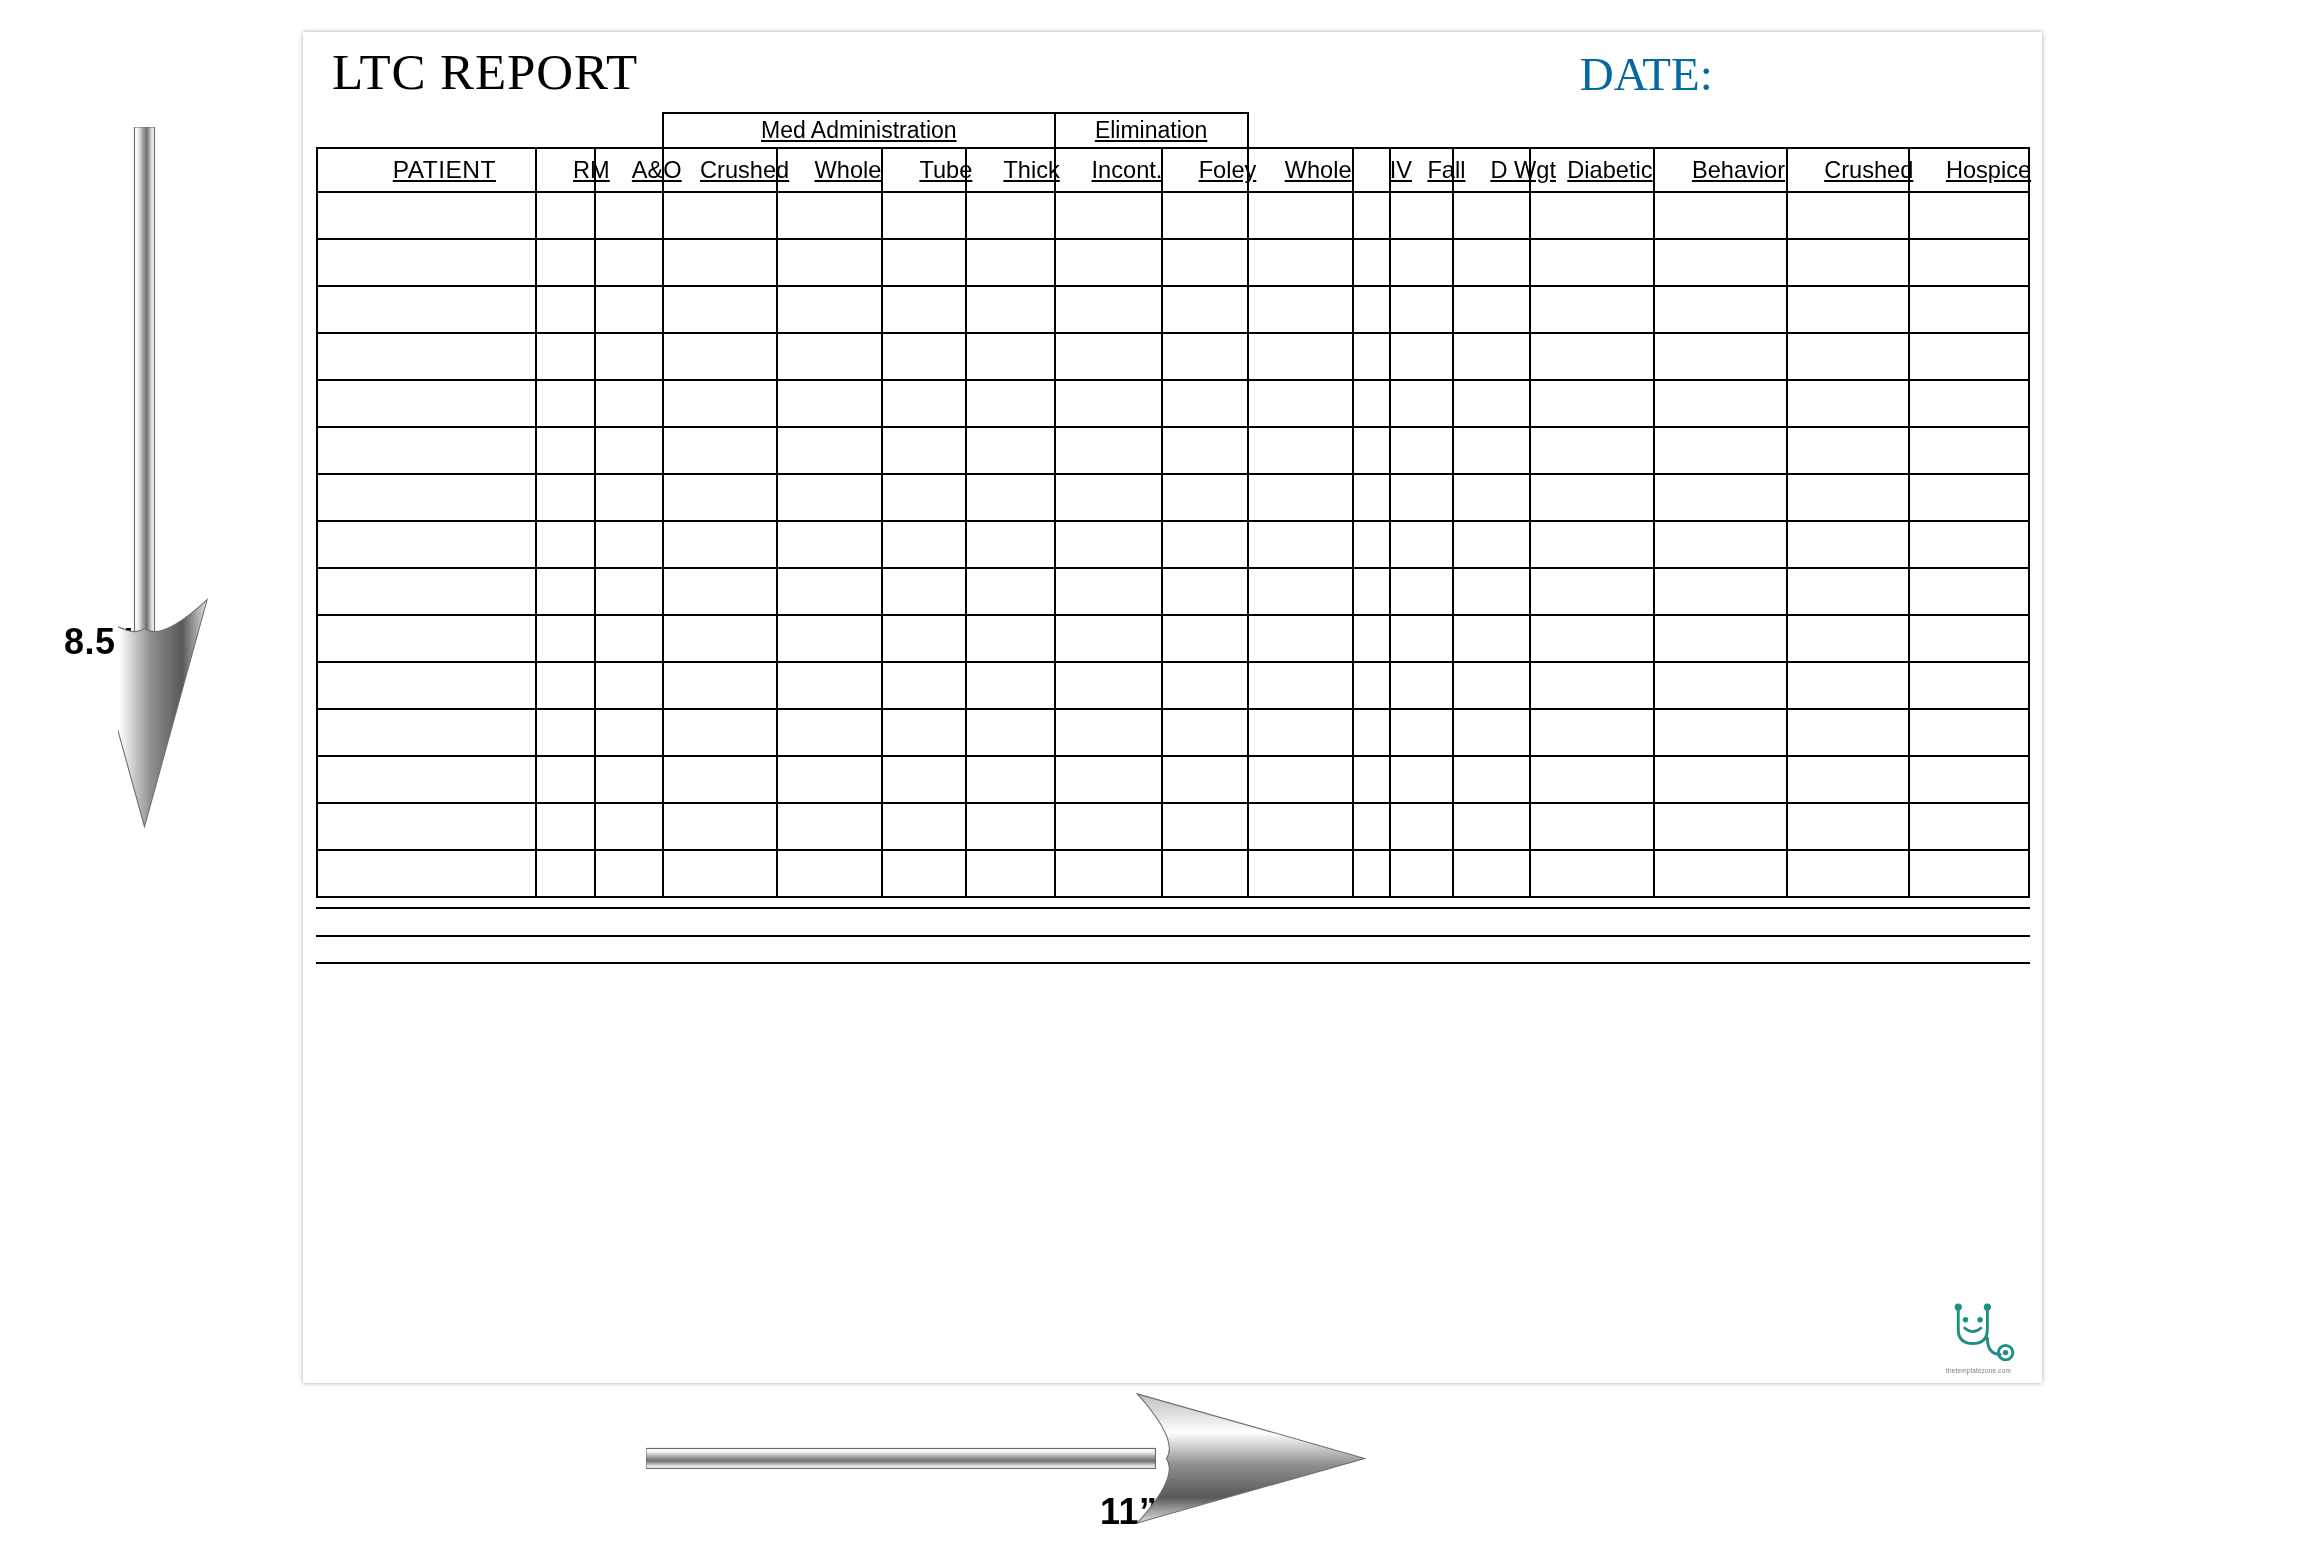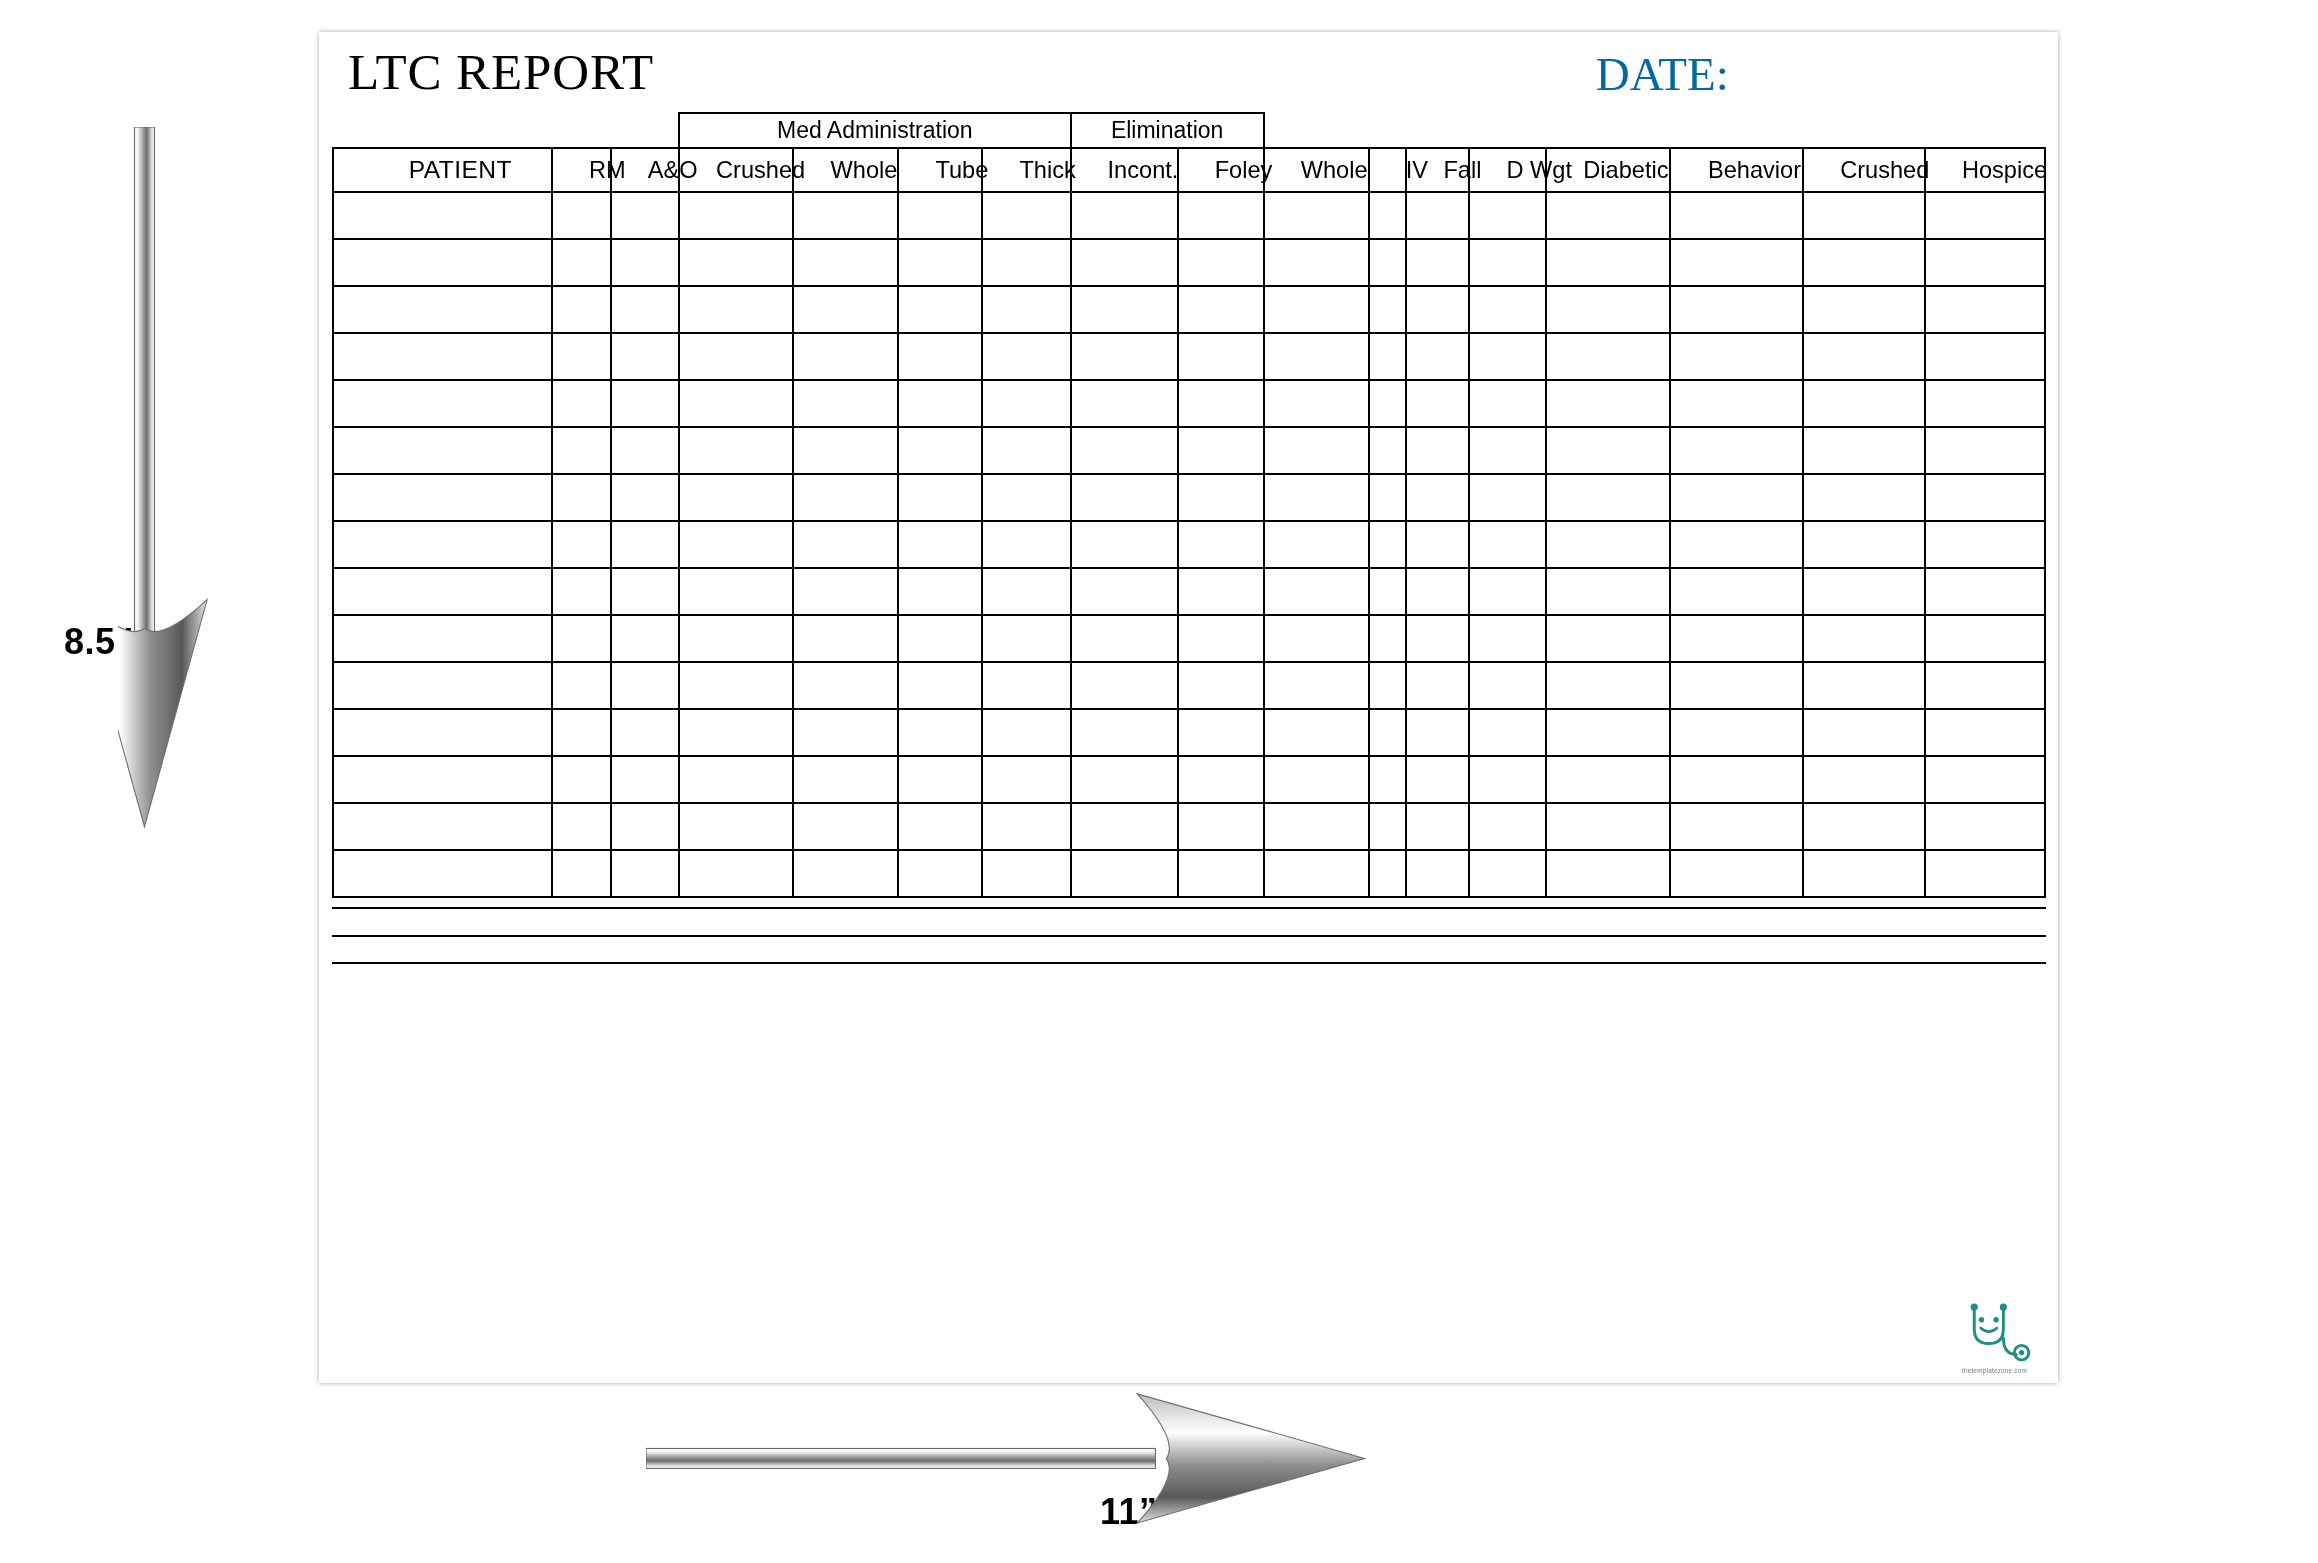--- a/index.html
+++ b/index.html
@@ -34,21 +34,20 @@
   
   #sheet {
     position: absolute;
     left: 303px;
     top: 32px;
     width: 1739px;
     height: 1351px;
     background: #ffffff;
     box-shadow: 0 0 4.5px rgba(0,0,0,0.35);
     box-sizing: border-box;
-    margin-left: 16px;
   }
 
   #sheet-inner {
     position: absolute;
     left: 12.7px;
     top: 9px;
     right: 12.7px;
     bottom: 9px;
   }
 
@@ -75,20 +74,21 @@
     font-size: 47px;
     color: #0369a1;
     white-space: nowrap;
   }
 
   
   table.grid {
     border-collapse: collapse;
     table-layout: fixed;
     width: 1714px;
+    text-decoration: underline;
   }
   table.grid td, table.grid th {
     border: 2.7px solid #000;
     padding: 0;
     margin: 0;
     font-weight: normal;
     font-family: "Liberation Sans", sans-serif;
     color: #000;
     text-align: center;
     vertical-align: middle;

